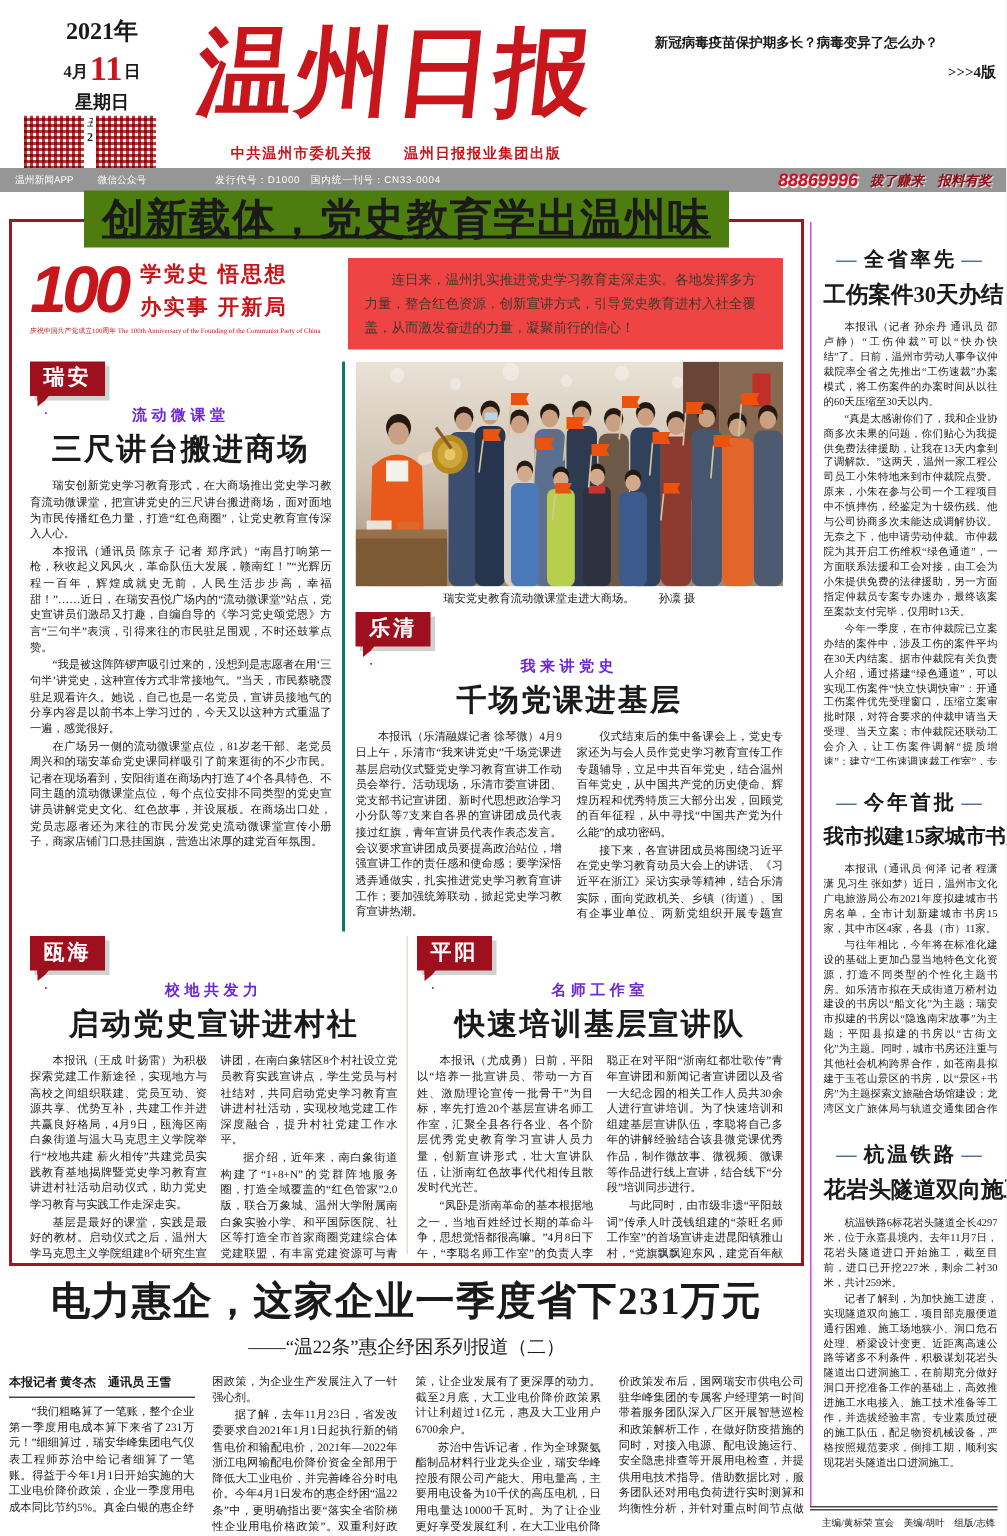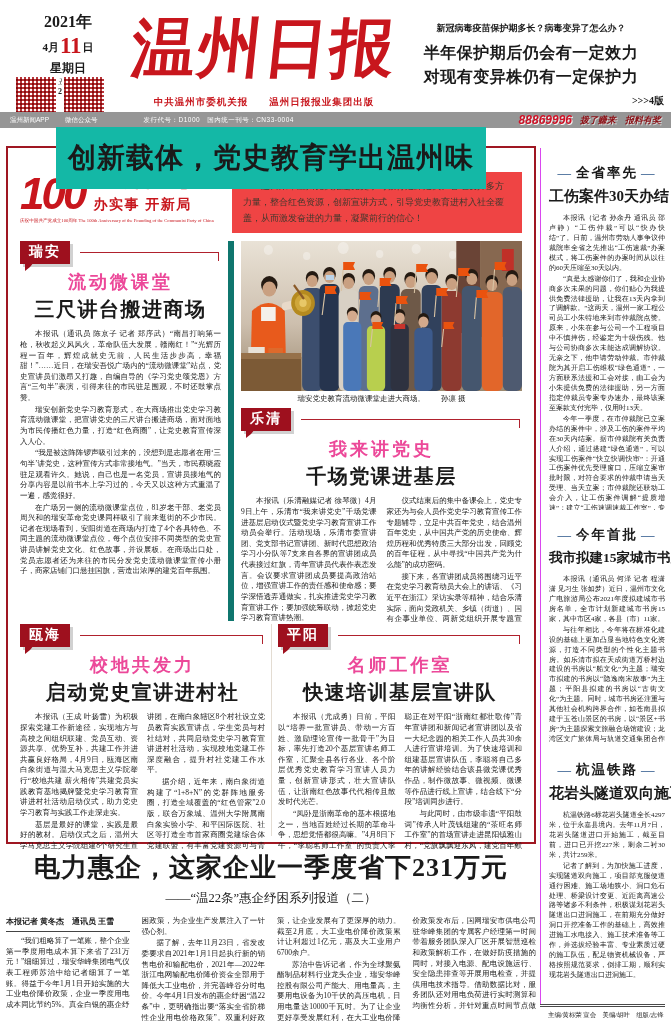--- a/index.html
+++ b/index.html
@@ -29,43 +29,43 @@
   .t-more{font-size:10px;font-weight:bold;text-align:right;margin-top:5px;}
   .graybar{position:absolute;left:0;top:112px;width:671px;height:16px;background:#969696;
       color:#fff;font-size:6.5px;display:flex;align-items:center;font-family:"Liberation Sans","DejaVu Sans",sans-serif;}
   .gb-app{margin-left:10px;} .gb-wx{margin-left:16px;} .gb-codes{margin-left:46px;letter-spacing:.5px;}
   .gb-sp{flex:1;}
   .gb-hot{font-size:12px;font-style:italic;font-weight:900;color:#cf1126;text-shadow:1px 1px 0 #f3f3f3;}
   .gb-slogan{font-size:9px;font-weight:900;font-style:italic;color:#8c1016;margin:0 10px 0 8px;text-shadow:1px 1px 0 #d9d9d9;}
 
   
   .special{position:absolute;left:6px;top:146px;width:530px;height:698px;border:2.5px solid #9f1722;box-sizing:border-box;}
-  .sp-headline{position:absolute;top:-21px;left:50%;transform:translateX(-50%);background:#14b8a6;padding:12px 12px;
-      font-family:"Liberation Sans","DejaVu Sans",sans-serif;font-size:28px;font-weight:900;letter-spacing:1px;white-space:nowrap;}
+  .sp-headline{position:absolute;top:-21px;left:50%;transform:translateX(-50%);background:#4d7c0f;padding:0 12px;
+      font-family:"Liberation Sans","DejaVu Sans",sans-serif;font-size:28px;font-weight:900;letter-spacing:1px;white-space:nowrap;text-decoration:underline;}
   .sp-inner{padding:24px 12px 0;}
   .sp-row1{display:flex;align-items:flex-start;gap:10px;}
   .logo{width:202px;}
   .logo-top{display:flex;align-items:center;gap:9px;}
   .logo-num{font-family:"Liberation Sans","DejaVu Sans",sans-serif;font-size:44px;font-weight:900;font-style:italic;
       color:#c8161d;letter-spacing:-3px;line-height:1;}
   .logo-slogans{color:#c8161d;font-family:"Liberation Sans","DejaVu Sans",sans-serif;font-weight:900;
       font-size:14px;line-height:1.55;letter-spacing:1.5px;}
   .logo-cap{font-size:4.6px;color:#c8161d;margin-top:2px;line-height:1.5;}
   .intro{flex:1;background:#ef4444;padding:7px 11px;font-size:9px;line-height:1.75;text-indent:2em;color:#41382d;}
   .sp-row2{display:flex;margin-top:8px;height:380px;}
   .col-l{width:208px;padding-right:7px;box-sizing:border-box;}
-  .col-r{flex:1;padding-left:7px;border-left:6px solid #0f766e;}
-  .tagrow{display:flex;align-items:flex-start;height:26px;margin-bottom:2px;}
+  .col-r{flex:1;padding-left:7px;border-left:2px solid #0f766e;}
+  .tagrow{display:flex;align-items:flex-start;height:26px;margin-bottom:2px;flex-direction:column;}
   .tag{background:#9e101e;color:#fff;font-family:"Liberation Sans","DejaVu Sans",sans-serif;font-weight:900;
       font-size:14px;padding:2px 9px 3px;position:relative;box-shadow:3px 3px 0 rgba(0,0,0,.18);letter-spacing:2px;}
   .tag::after{content:"";position:absolute;left:5px;bottom:-7px;border:4px solid transparent;
       border-top:5px solid #9e101e;border-left:5px solid #9e101e;}
   .tagline{flex:1;margin:11px 2px 0 10px;height:8px;border-top:1.5px solid #b0212d;border-right:1.5px solid #b0212d;}
-  .kicker{color:#ec4899;font-family:"Liberation Sans","DejaVu Sans",sans-serif;font-weight:900;
-      font-size:18px;text-align:center;letter-spacing:3px;margin:3px 0 2px;}
+  .kicker{color:#6d28d9;font-family:"Liberation Sans","DejaVu Sans",sans-serif;font-weight:900;
+      font-size:10px;text-align:center;letter-spacing:3px;margin:3px 0 2px;}
   .atitle{font-size:20px;font-weight:900;text-align:center;letter-spacing:1.5px;margin:1px 0 6px;}
   .body{overflow:hidden;}
   .body p{margin:0 0 1px;text-indent:2em;font-size:7.5px;line-height:1.42;text-align:justify;}
   .col-l .body{height:300px;}
   .photo-wrap{height:150px;position:relative;overflow:hidden;}
   .photo-svg{width:100%;height:100%;display:block;}
   .caption{font-size:7.5px;text-align:center;margin:3px 0 4px;}
   .credit{margin-left:16px;}
   .sec-lq .body{height:130px;column-count:2;column-gap:10px;}
   .sp-row3{display:flex;height:212px;margin-top:3px;}
@@ -110,24 +110,20 @@
     <div class="d-issue">第20913期</div>
   </div>
   <div class="qr qr1"></div>
   <div class="qr qr2"></div>
 
   <div class="masthead">温州日报</div>
   <div class="masthead-sub">中共温州市委机关报　　温州日报报业集团出版</div>
 
   <div class="teaser">
     <div class="t-small">新冠病毒疫苗保护期多长？病毒变异了怎么办？</div>
-    <div class="t-big">
-      <div>半年保护期后仍会有一定效力</div>
-      <div>对现有变异株仍有一定保护力</div>
-    </div>
     <div class="t-more">&gt;&gt;&gt;4版</div>
   </div>
 
   <div class="graybar">
     <span class="gb-app">温州新闻APP</span>
     <span class="gb-wx">微信公众号</span>
     <span class="gb-codes">发行代号：D1000　国内统一刊号：CN33-0004</span>
     <span class="gb-sp"></span>
     <span class="gb-hot">88869996</span>
     <span class="gb-slogan">拨了赚来　报料有奖</span>
@@ -154,22 +150,22 @@
       <div class="sp-row2">
 
         <div class="col-l">
           <div class="tagrow">
             <span class="tag">瑞安</span>
             <span class="tagline"></span>
           </div>
           <div class="kicker">流动微课堂</div>
           <div class="atitle">三尺讲台搬进商场</div>
           <div class="body">
+              <p>瑞安创新党史学习教育形式，在大商场推出党史学习教育流动微课堂，把宣讲党史的三尺讲台搬进商场，面对面地为市民传播红色力量，打造“红色商圈”，让党史教育宣传深入人心。</p>
               <p>本报讯（通讯员 陈京子 记者 郑序武）“南昌打响第一枪，秋收起义风风火，革命队伍大发展，赣南红！”“光辉历程一百年，辉煌成就史无前，人民生活步步高，幸福甜！”……近日，在瑞安吾悦广场内的“流动微课堂”站点，党史宣讲员们激昂又打趣，自编自导的《学习党史颂党恩》方言“三句半”表演，引得来往的市民驻足围观，不时还鼓掌点赞。</p>
-              <p>瑞安创新党史学习教育形式，在大商场推出党史学习教育流动微课堂，把宣讲党史的三尺讲台搬进商场，面对面地为市民传播红色力量，打造“红色商圈”，让党史教育宣传深入人心。</p>
               <p>“我是被这阵阵锣声吸引过来的，没想到是志愿者在用‘三句半’讲党史，这种宣传方式非常接地气。”当天，市民蔡晓霞驻足观看许久。她说，自己也是一名党员，宣讲员接地气的分享内容是以前书本上学习过的，今天又以这种方式重温了一遍，感觉很好。</p>
               <p>在广场另一侧的流动微课堂点位，81岁老干部、老党员周兴和的瑞安革命党史课同样吸引了前来逛街的不少市民。记者在现场看到，安阳街道在商场内打造了4个各具特色、不同主题的流动微课堂点位，每个点位安排不同类型的党史宣讲员讲解党史文化、红色故事，并设展板。在商场出口处，党员志愿者还为来往的市民分发党史流动微课堂宣传小册子，商家店铺门口悬挂国旗，营造出浓厚的建党百年氛围。</p>
             </div>
         </div>
 
         <div class="col-r">
           <div class="photo-wrap">
             <svg class="photo-svg" viewBox="0 0 308 150" preserveAspectRatio="none">
               <defs>
                 <linearGradient id="pbg" x1="0" y1="0" x2="0" y2="1">

